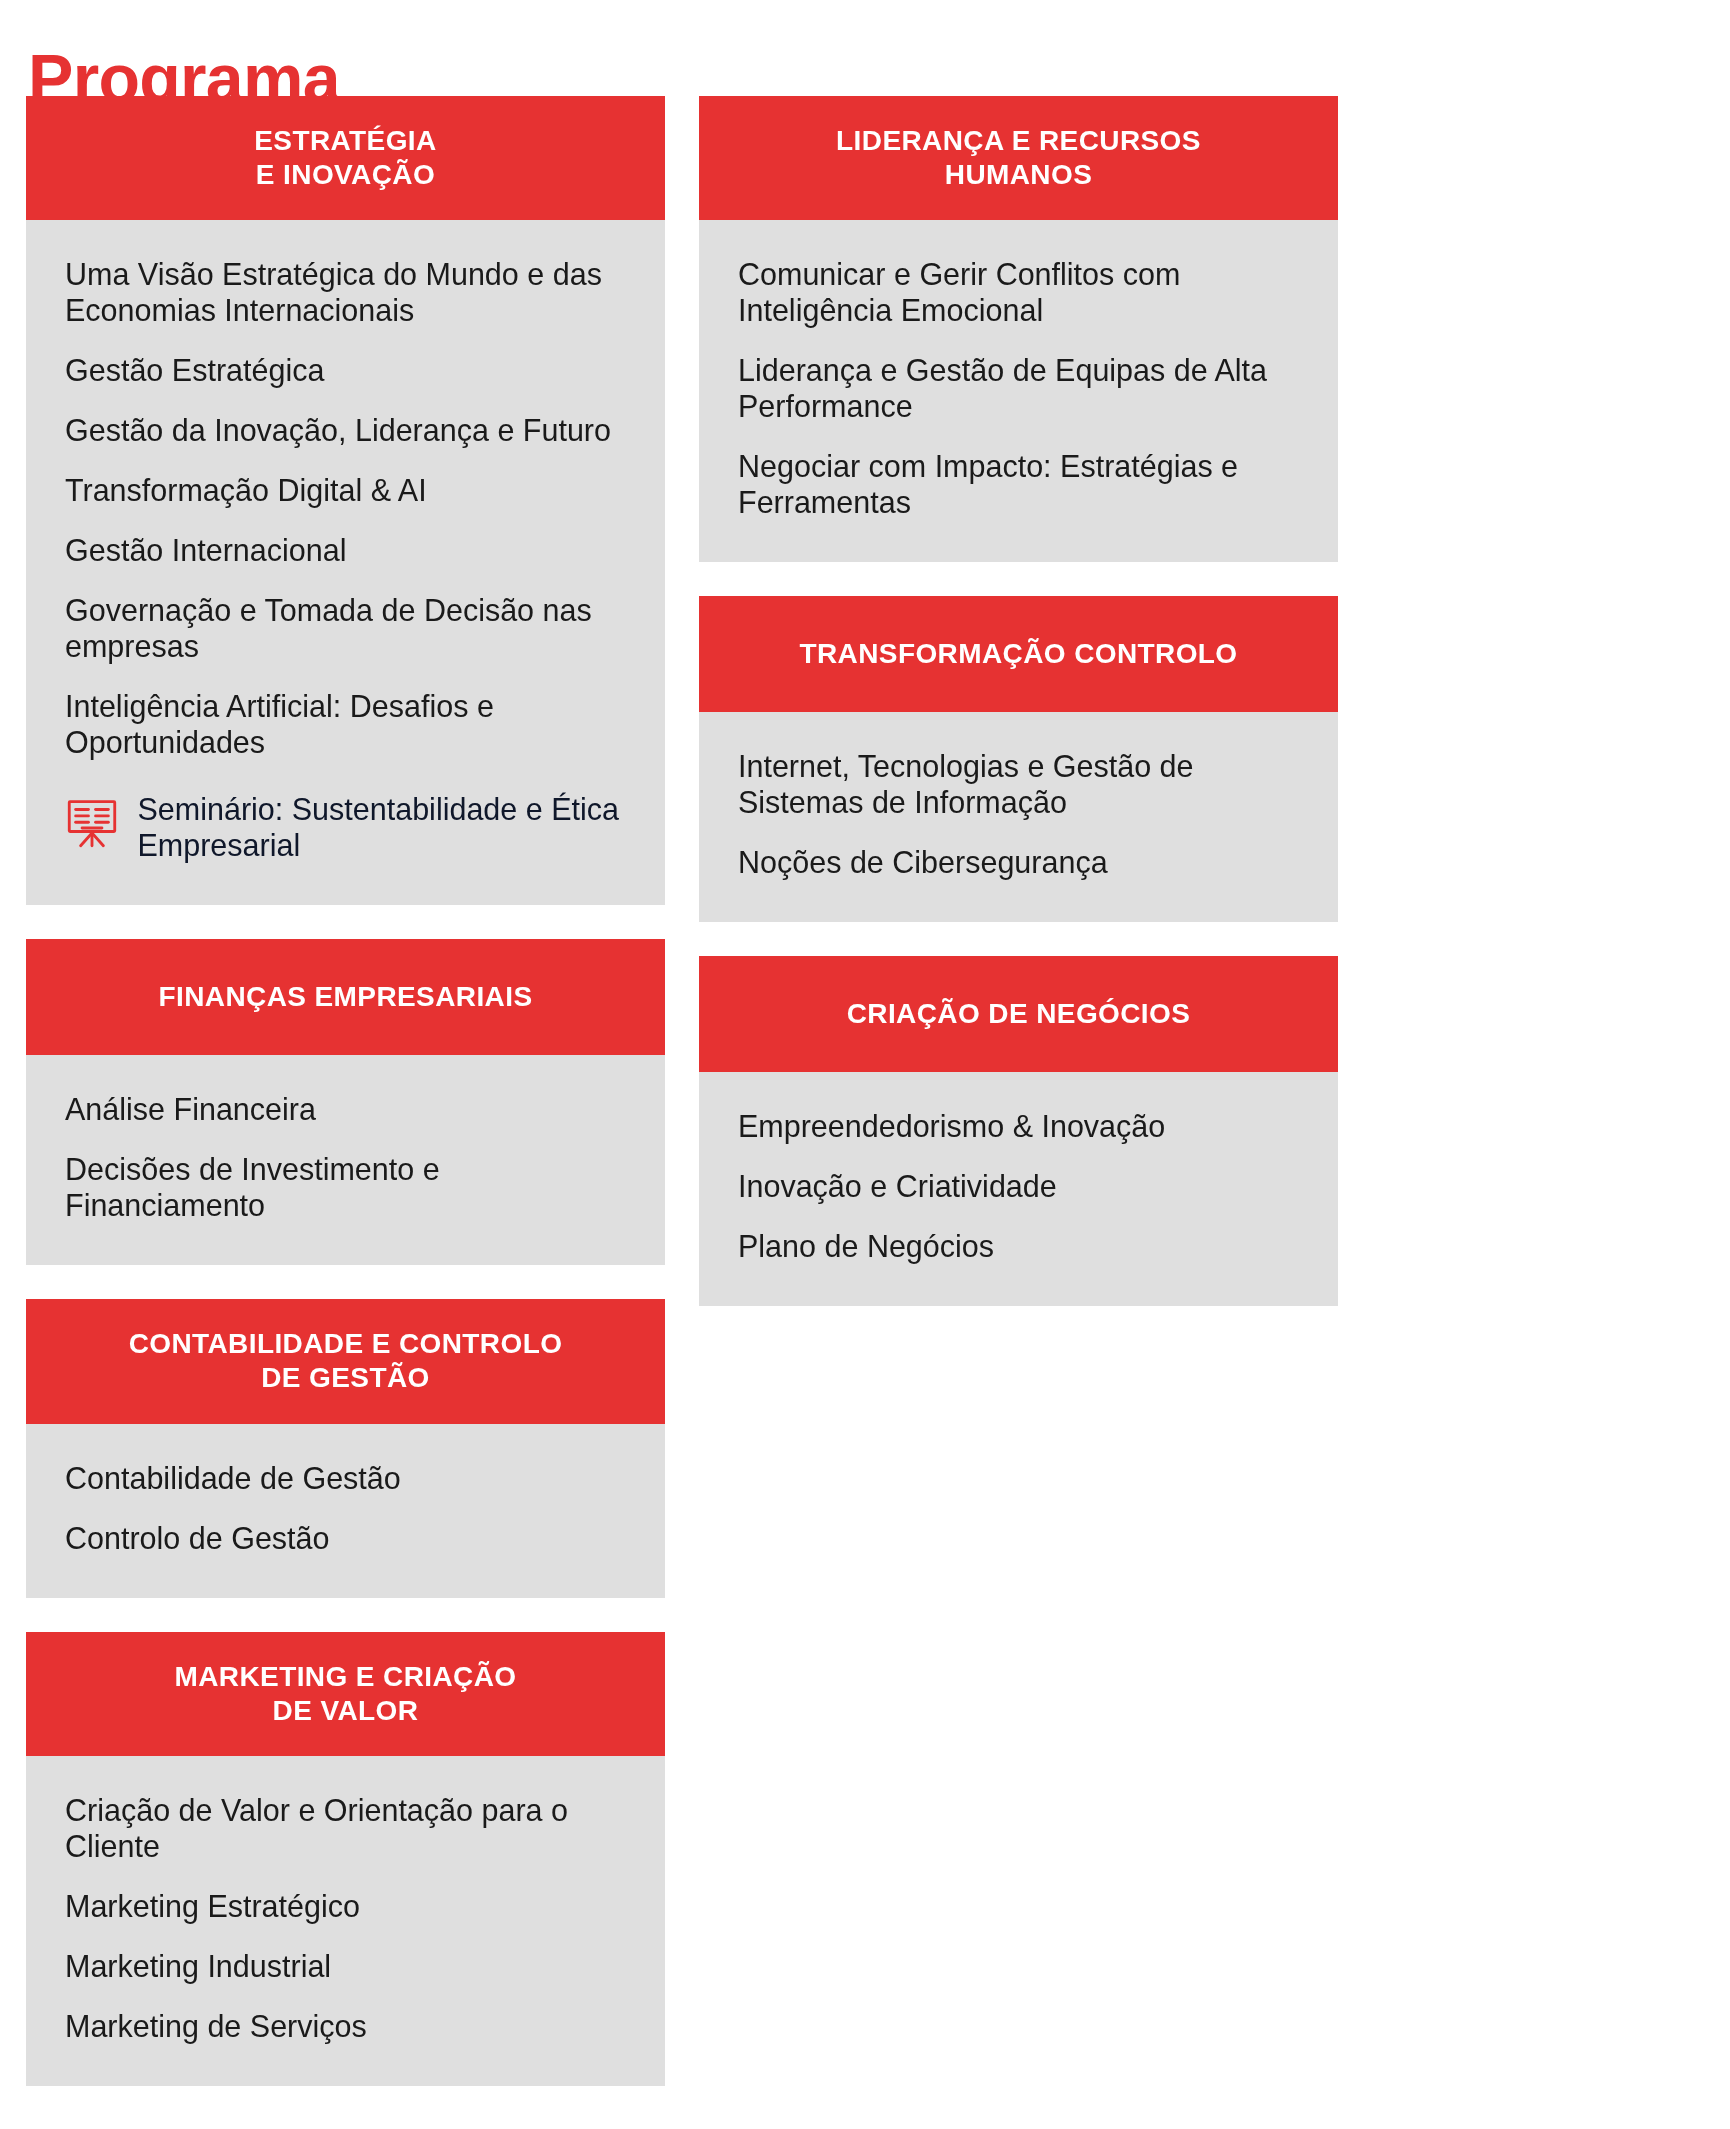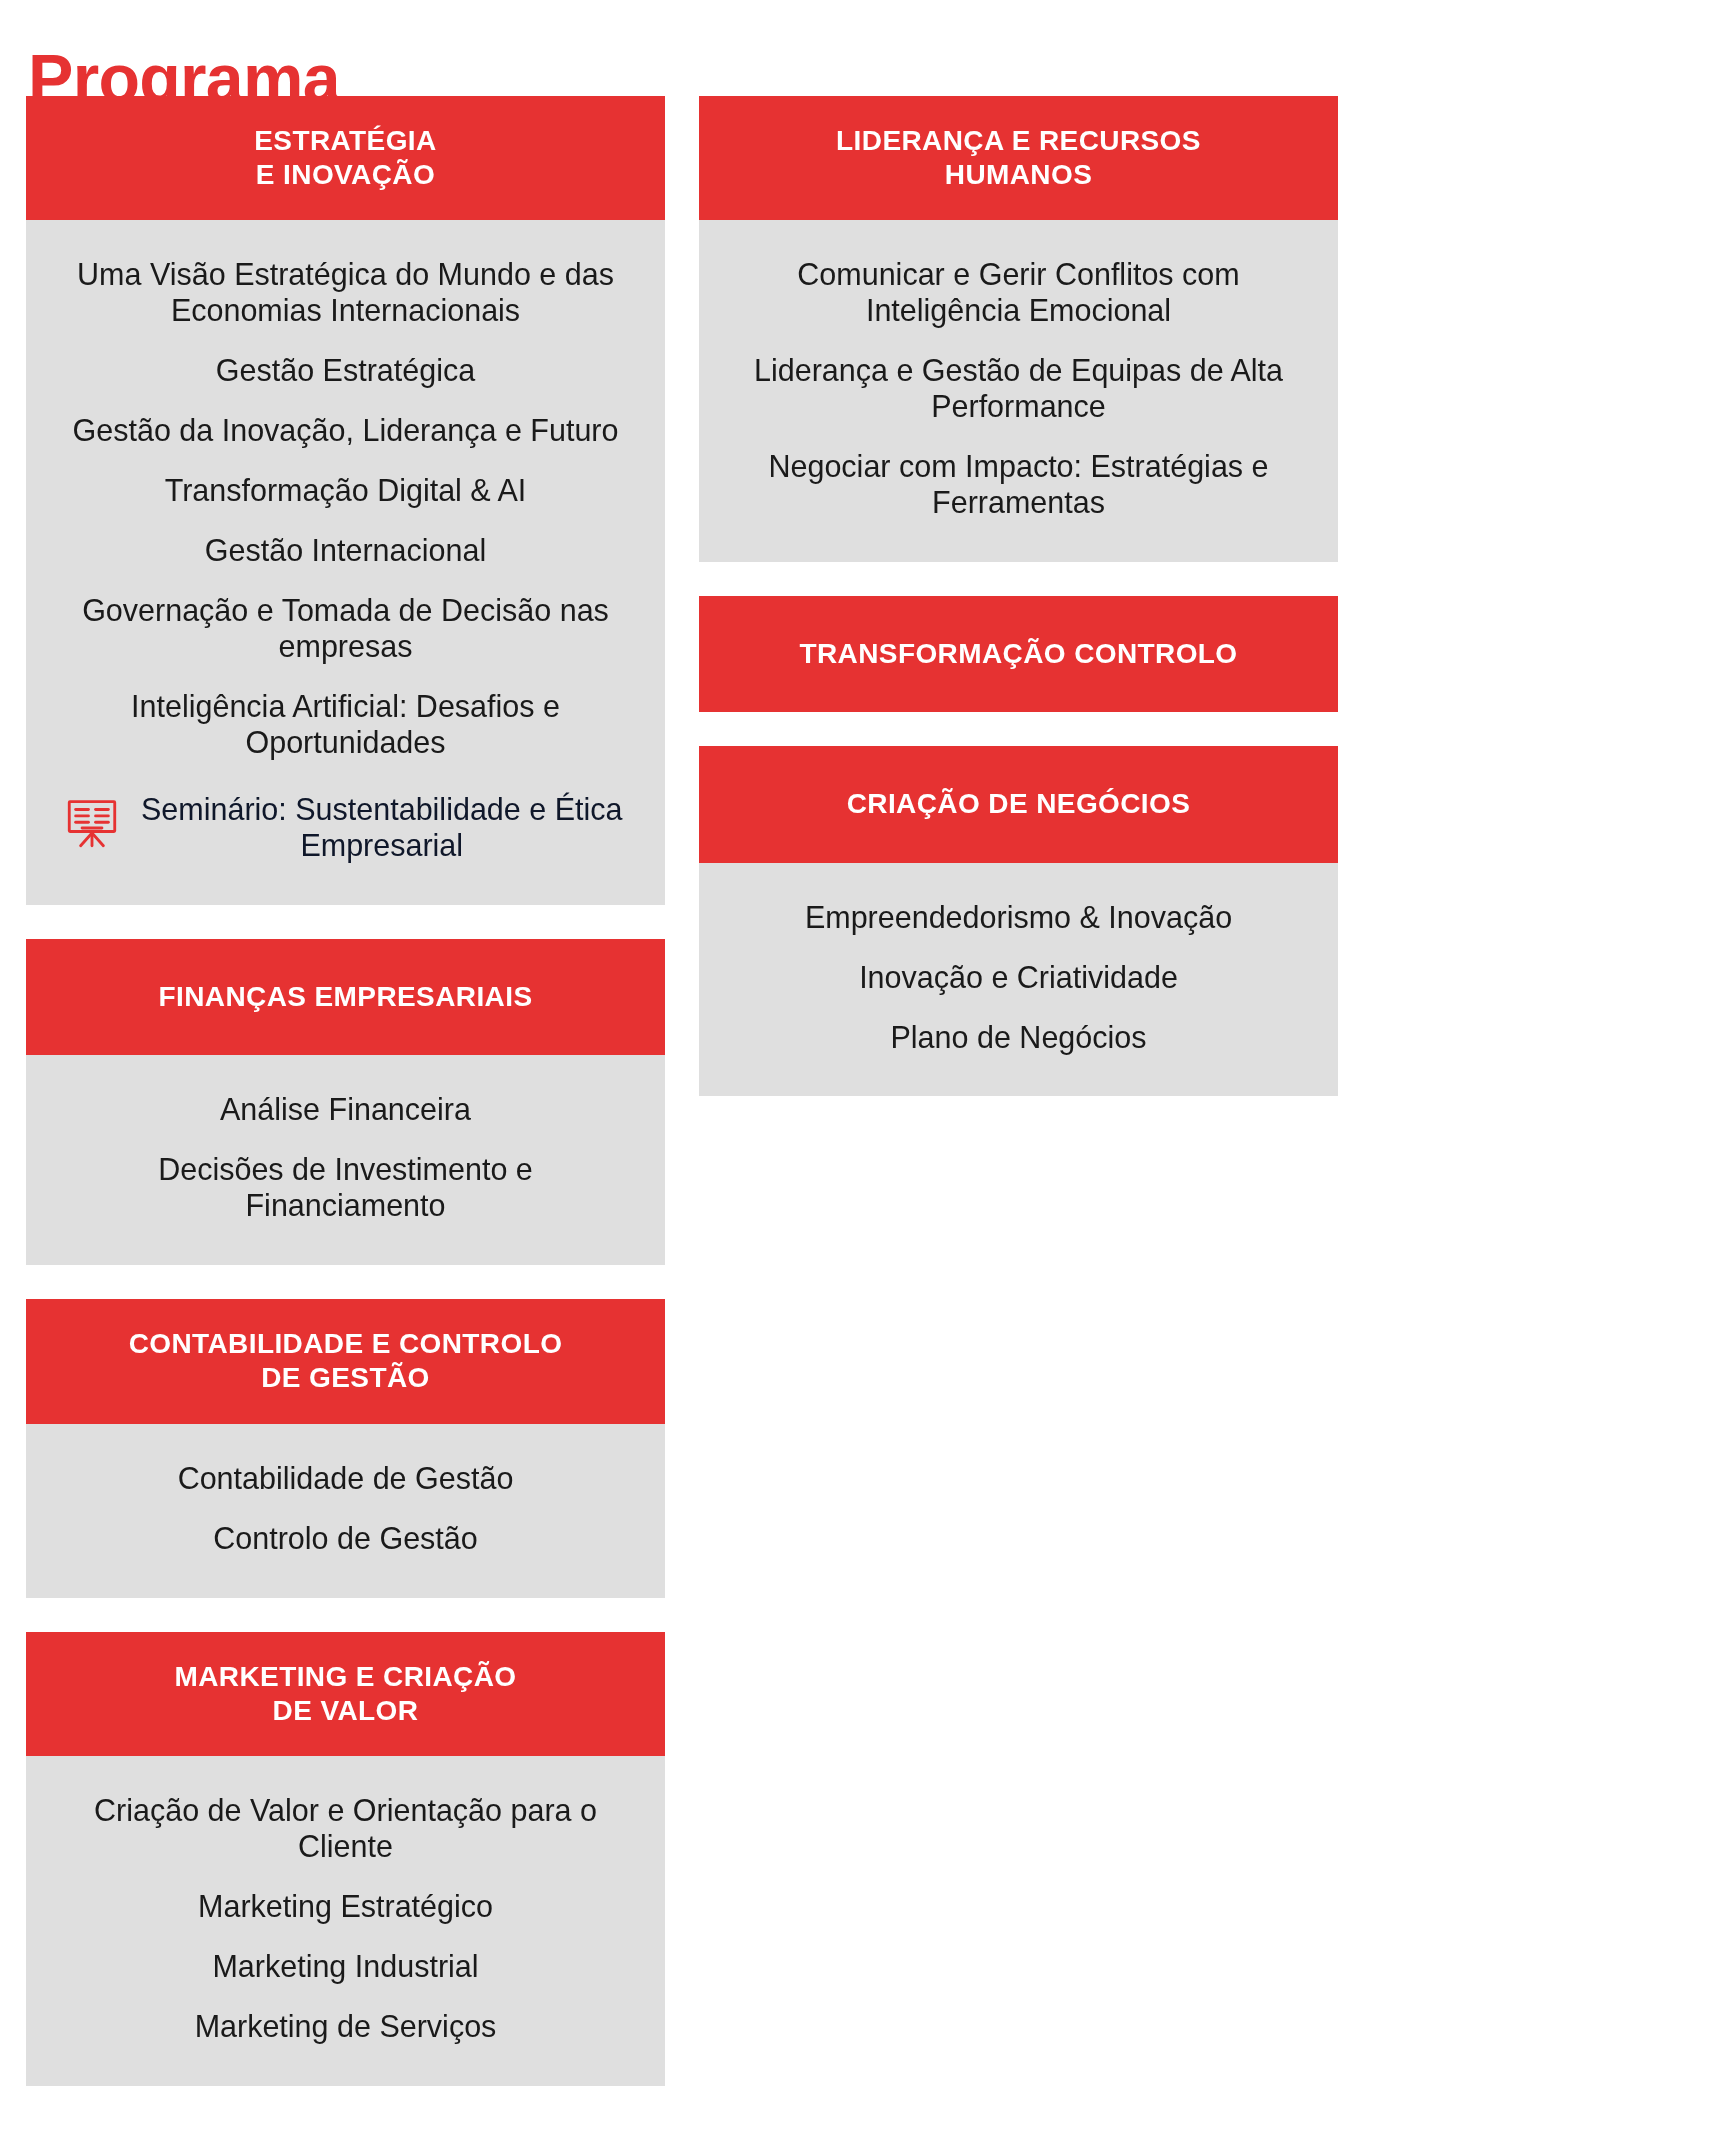--- a/index.html
+++ b/index.html
@@ -99,21 +99,21 @@
     margin-top: 4.3px;
   }
   .seminar-icon svg { display: block; width: 54px; height: 54px; }
   .seminar-text {
     font-size: 30.5px;
     line-height: 1.18;
     color: #0f172a;
   }
 
   
-  .body-lead { padding-top: 37px; text-align: center; }
+  .body-lead { padding-top: 37px; }
 </style>
 </head>
 <body>
 
 <div id="page">
 
   <h1 class="page-title">Programa</h1>
 
   <div class="columns">
 
@@ -201,20 +201,24 @@
           <div class="topic">Comunicar e Gerir Conflitos com Inteligência Emocional</div>
           <div class="topic">Liderança e Gestão de Equipas de Alta Performance</div>
           <div class="topic">Negociar com Impacto: Estratégias e Ferramentas</div>
         </div>
       </section>
 
       <section class="card">
         <div class="card-header one-line">
           <div>TRANSFORMAÇÃO CONTROLO</div>
         </div>
+        <div class="card-body body-lead">
+          <div class="topic">Internet, Tecnologias e Gestão de Sistemas de Informação</div>
+          <div class="topic">Noções de Cibersegurança</div>
+        </div>
       </section>
 
       <section class="card">
         <div class="card-header one-line">
           <div>CRIAÇÃO DE NEGÓCIOS</div>
         </div>
         <div class="card-body body-lead">
           <div class="topic">Empreendedorismo &amp; Inovação</div>
           <div class="topic">Inovação e Criatividade</div>
           <div class="topic">Plano de Negócios</div>

